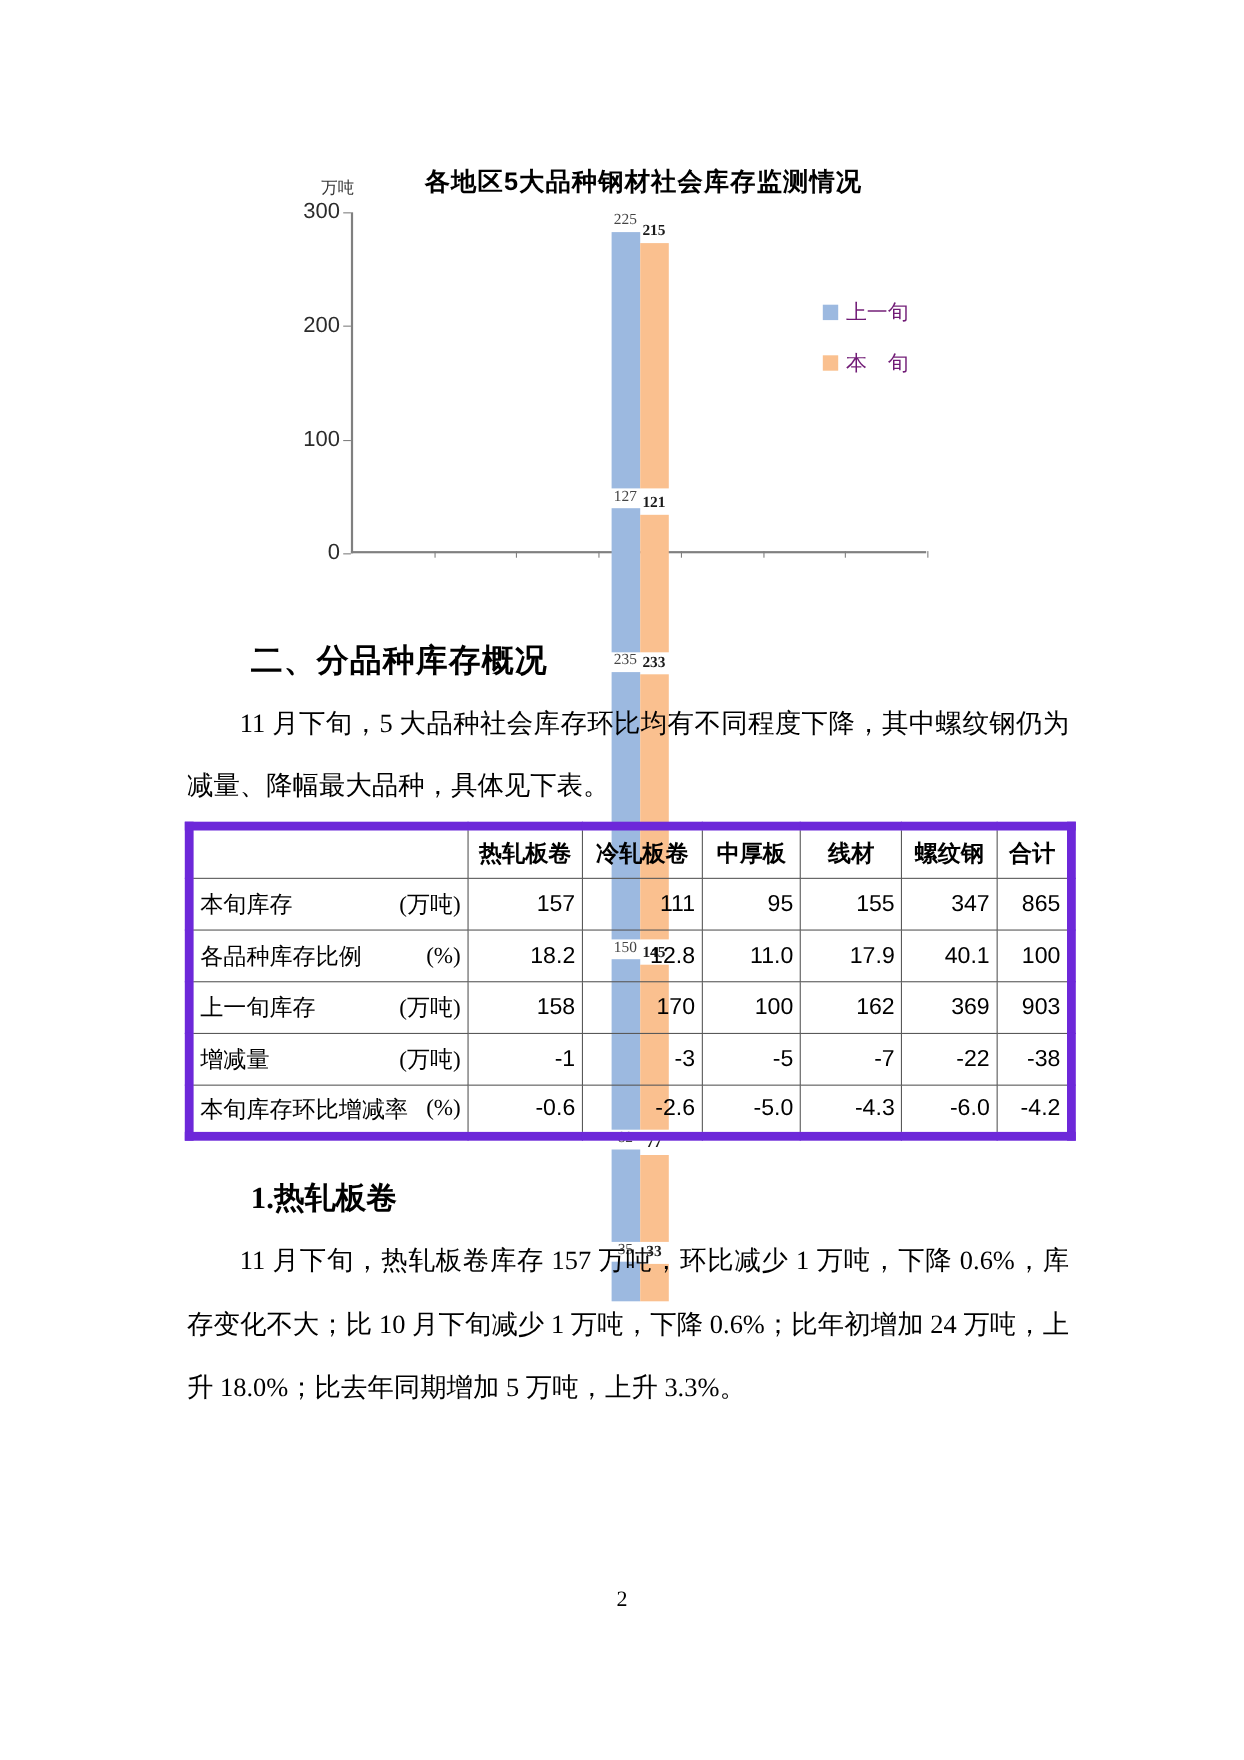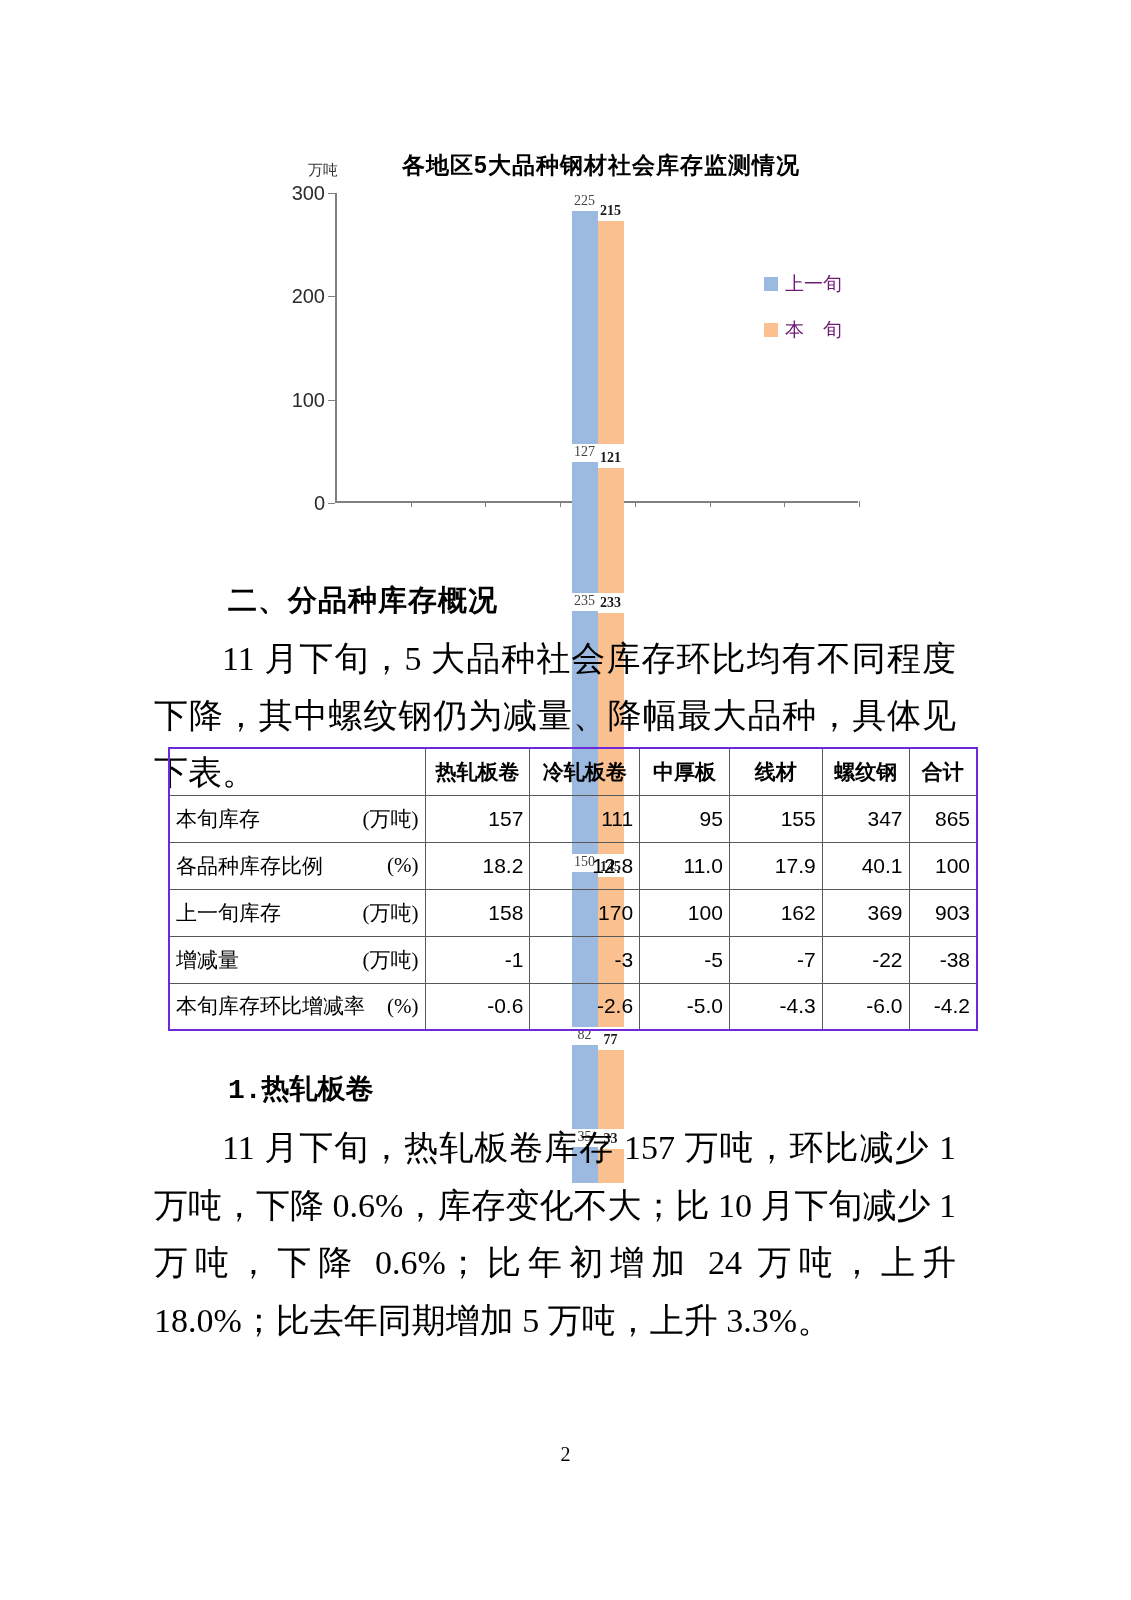--- a/index.html
+++ b/index.html
@@ -6,21 +6,21 @@
   html,body { background:#fff; }
   body {
     width: 1131px; height: 1600px;
     position: relative;
     font-family: "Liberation Serif", serif;
     color: #000;
     overflow: hidden;
   }
 
   
-  .chart-block { position: absolute; left: 288px; top: 148px; width: 586px; height: 412px; }
+  .chart-block { position: absolute; left: 272px; top: 148px; width: 586px; height: 412px; }
   .chart-title {
     position: absolute; left: 40px; right: 0; top: 2px;
     text-align: center; font-family: "Liberation Sans", sans-serif;
     font-weight: 700; font-size: 23px; letter-spacing: 1px;
   }
   .chart-unit { position: absolute; left: 20px; top: 13px; font-size: 15px; color:#333; }
   .chart-plot {
     position: absolute; left: 47px; top: 45px; width: 523px; height: 310px;
     border-left: 2px solid #808080; border-bottom: 2px solid #808080;
   }
@@ -49,41 +49,41 @@
   .legend-item { display: flex; align-items: center; gap: 7px; font-size: 19px; color: #701a75; }
   .legend-swatch { width: 14px; height: 14px; display: inline-block; }
 
   
   .section-heading {
     position: absolute; left: 228px; top: 581px;
     font-family: "Liberation Sans", sans-serif; font-weight: 700; font-size: 29px;
     letter-spacing: 1px;
   }
   .body-paragraph {
-    position: absolute; left: 154px; width: 802px;
-    font-size: 34px; line-height: 57px;
+    position: absolute; left: 170px; width: 802px;
+    font-size: 24px; line-height: 57px;
     text-align: justify; text-indent: 2em;
   }
   .p1 { top: 630px; }
   .sub-heading {
     position: absolute; left: 228px; top: 1070px;
-    font-family: Liberation Mono, monospace; font-weight: 700; font-size: 28px;
+    font-family: Liberation Serif, serif; font-weight: 700; font-size: 28px;
   }
   .p2 { top: 1119px; line-height: 57.5px; }
   .page-number {
     position: absolute; left: 0; width: 100%; top: 1443px;
     text-align: center; font-size: 20px;
   }
 
   
   table.inv {
     position: absolute; left: 168px; top: 747px;
     width: 810px; border-collapse: collapse;
     font-size: 21px;
-    border: 2px solid #6d28d9;
+    border: 8px solid #6d28d9;
   }
   table.inv td, table.inv th { border: 1px solid #595959; height: 47px; padding: 0 6px; }
   table.inv th {
     font-family: "Liberation Sans", sans-serif; font-weight: 700; text-align: center;
   }
   table.inv td.val { text-align: right; font-family: Liberation Sans, sans-serif; }
   td.rowhead { padding: 0 12px 0 14px; }
   td.rowhead .inner { display: flex; justify-content: space-between; align-items: center; }
 </style>
 </head>

